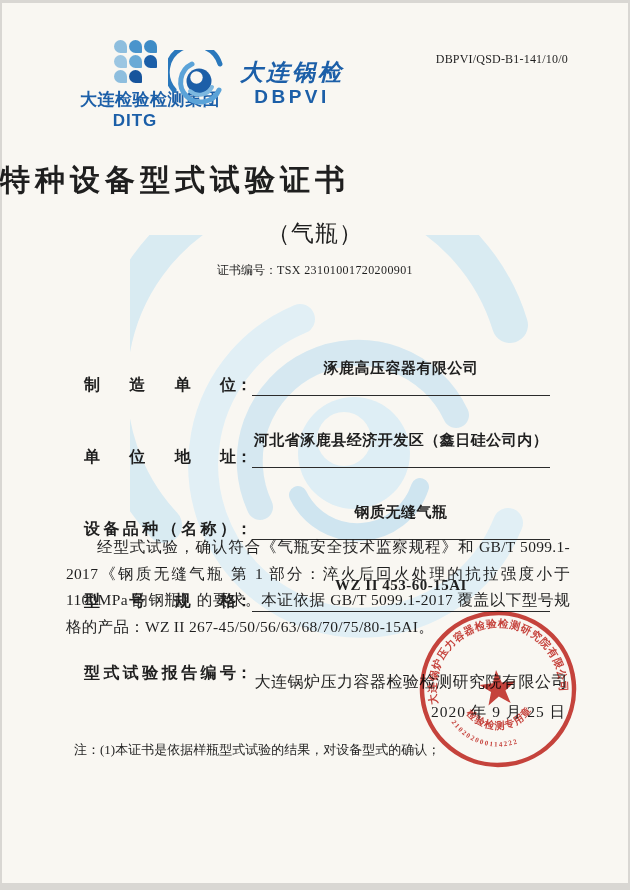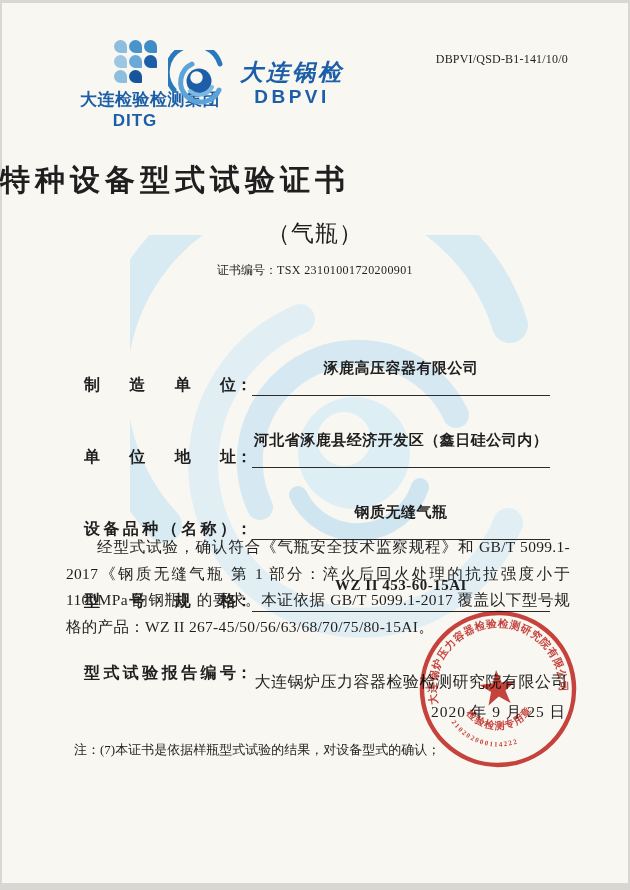--- a/index.html
+++ b/index.html
@@ -159,15 +159,15 @@
     </text>
     <text fill="#c5302a" font-size="10" letter-spacing="1" font-weight="bold">
       <textPath href="#sealInner">检验检测专用章</textPath>
     </text>
     <text fill="#c5302a" font-size="7" letter-spacing="1.6" font-weight="bold">
       <textPath href="#sealNum">210202000114222</textPath>
     </text>
   </svg>
 
   <div class="notes">
-    <div class="note1">注：(7)本证书是依据样瓶型式试验的结果，对设备型式的确认；</div>
+    <div class="note1">注：(1)本证书是依据样瓶型式试验的结果，对设备型式的确认；</div>
   </div>
 </div>
 
 </body></html>

